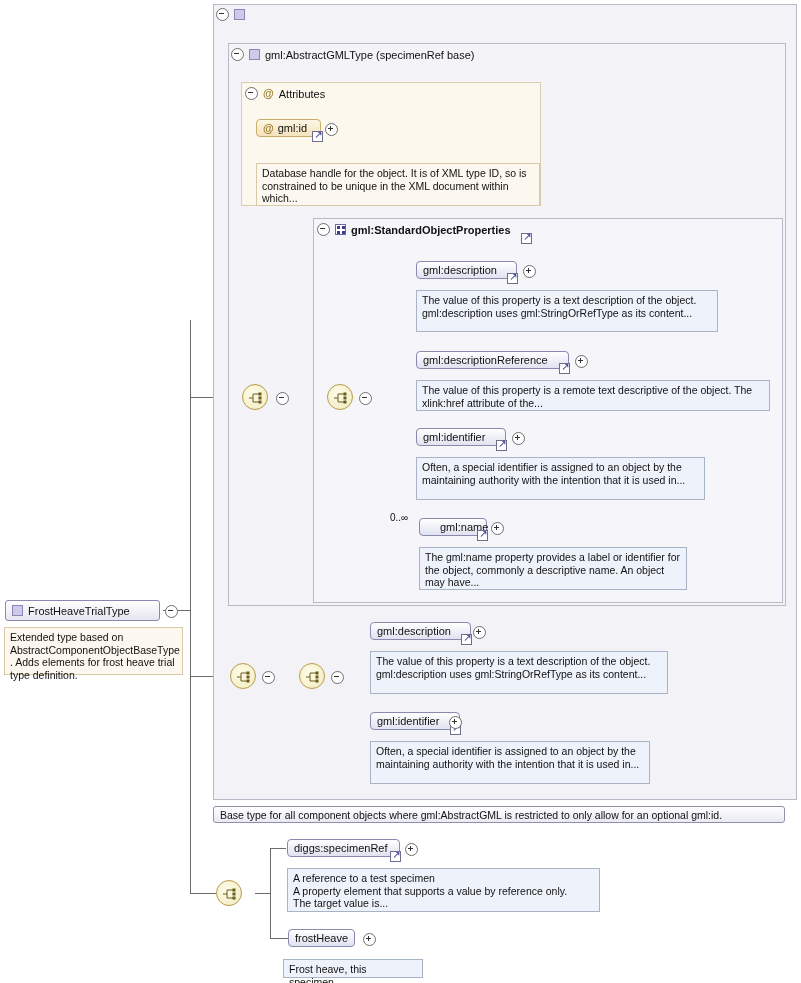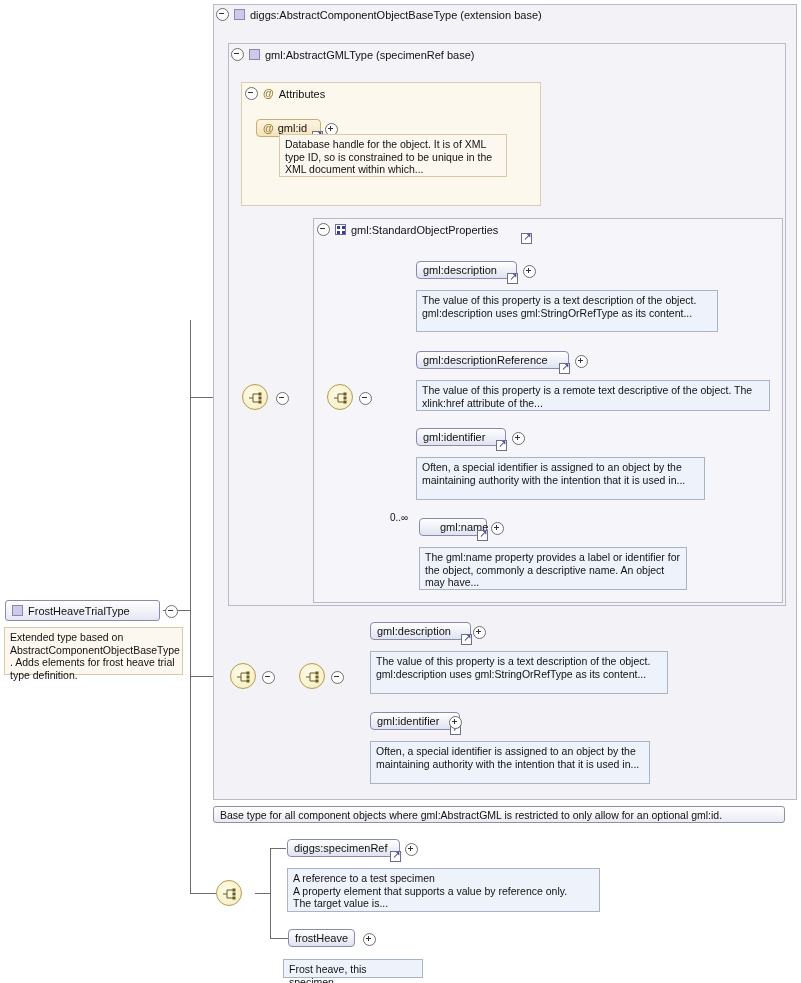--- a/index.html
+++ b/index.html
@@ -188,21 +188,20 @@
       <path d="M270 848 V938"></path>
       <path d="M270 848 H286"></path>
       <path d="M270 938 H288"></path>
     </g>
   </svg>
 
   <div class="panel" style="left:213px;top:4px;width:584px;height:796px;"></div>
   <div class="panel-hdr" style="left:216px;top:8px;">
     <span class="circ"></span>
     <span class="sq"></span>
-    <span>diggs:AbstractComponentObjectBaseType (extension base)</span>
   </div>
 
   <div class="panel lvl2" style="left:228px;top:43px;width:558px;height:563px;"></div>
   <div class="panel-hdr" style="left:231px;top:48px;">
     <span class="circ"></span>
     <span class="sq"></span>
     <span>gml:AbstractGMLType (specimenRef base)</span>
   </div>
 
   <div class="attrs-box" style="left:241px;top:82px;width:300px;height:124px;"></div>
@@ -212,24 +211,24 @@
     <span>Attributes</span>
   </div>
 
   <div class="node attr" style="left:256px;top:119px;width:65px;gap:4px;">
     <span class="at">@</span>
     <span class="lbl">gml:id</span>
     <span class="extlink" style="left:55px;top:11px;"></span>
   </div>
   <span class="circ plus circ-abs" style="left:325px;top:123px;"></span>
 
-  <div class="doc warm" style="left:256px;top:134px;width:228px;height:43px;margin-left:23px;">Database handle for the object. It is of XML type ID, so is constrained to be unique in the XML document within which...</div>
+  <div class="doc warm" style="left:256px;top:163px;width:284px;height:43px;">Database handle for the object. It is of XML type ID, so is constrained to be unique in the XML document within which...</div>
 
   <div class="panel lvl3" style="left:313px;top:218px;width:470px;height:385px;"></div>
-  <div class="panel-hdr" style="left:317px;top:223px;">
+  <div class="panel-hdr" style="left:317px;top:223px;font-weight:bold;">
     <span class="circ"></span>
     <span class="sq seq"></span>
     <span>gml:StandardObjectProperties</span>
   </div>
   <span class="extlink" style="left:521px;top:233px;"></span>
 
   <div class="comp" style="left:242px;top:384px;">
     <svg class="g" viewBox="0 0 16 12">
       <g stroke="#6a5a1e" stroke-width="1" fill="none">
         <path d="M1 6 H5"></path>

